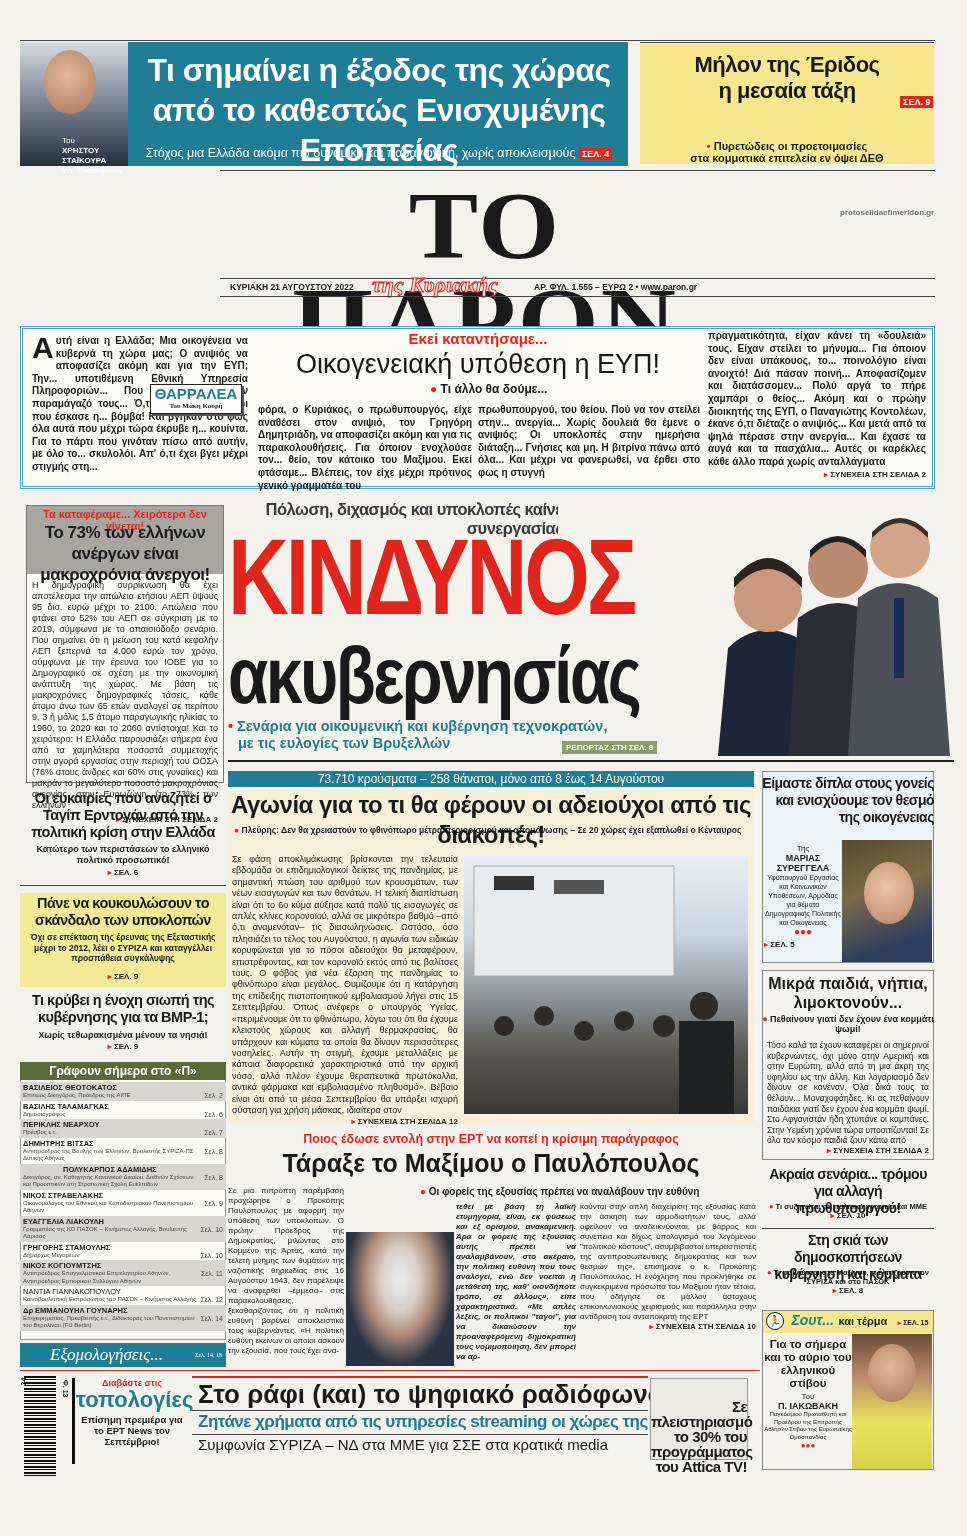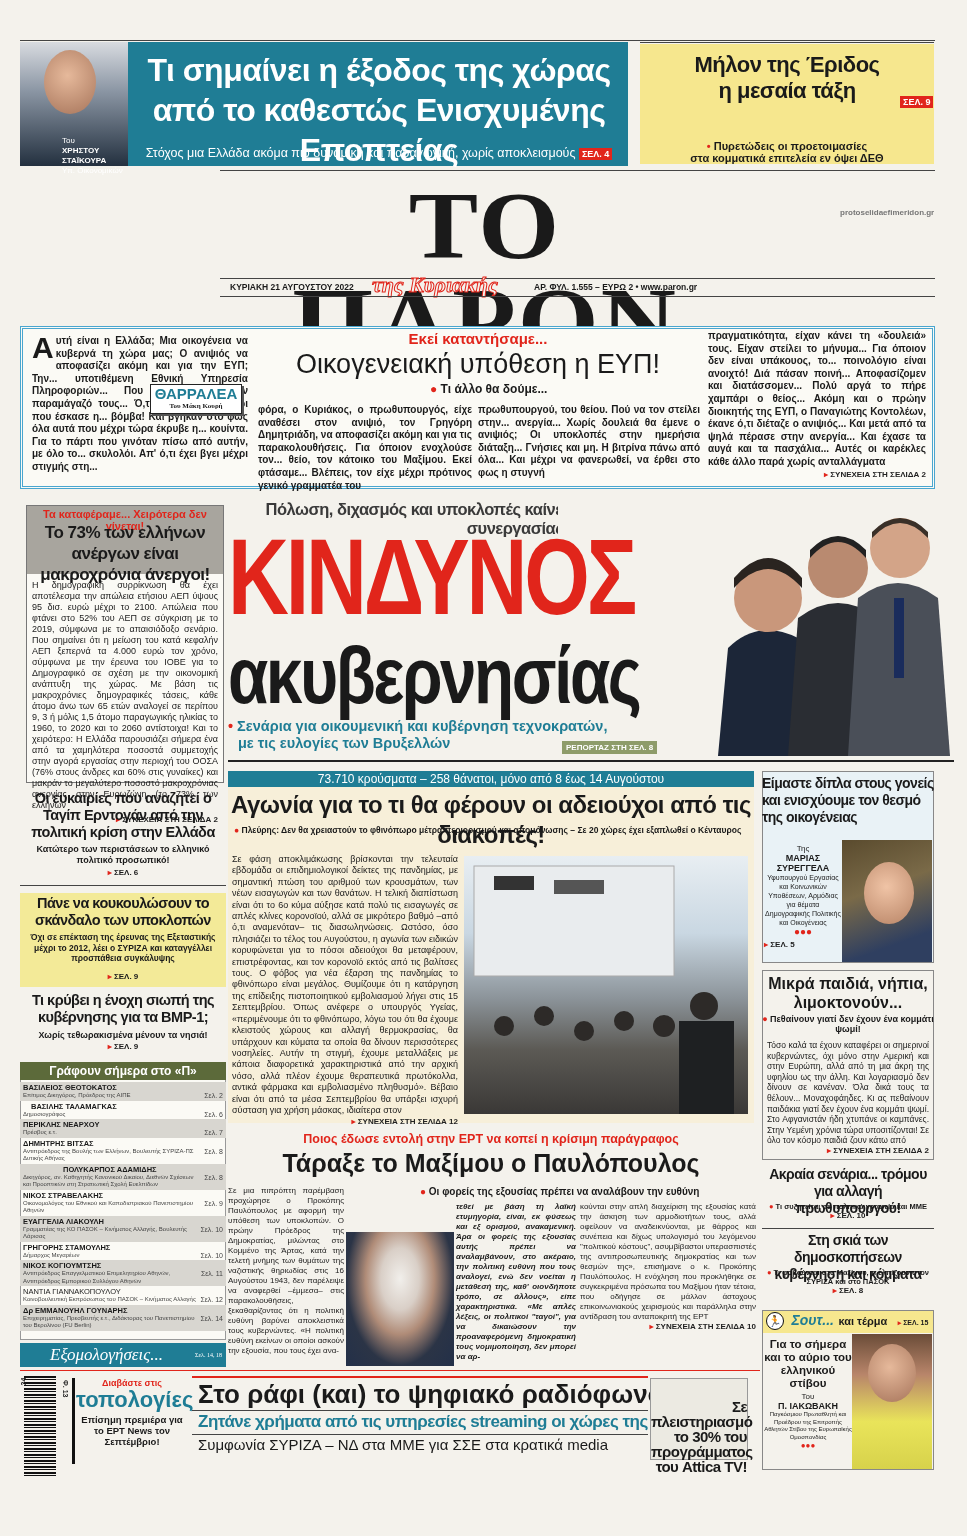--- a/index.html
+++ b/index.html
@@ -54,21 +54,21 @@
 #leaders{left:558px;top:498px;width:396px;height:258px}
 
 #covid-bar{left:228px;top:771px;width:526px;height:16px;background:#1f7d95;color:#fff;font-size:12px;text-align:center;line-height:16px}
 #covid-box{left:228px;top:787px;width:526px;height:336px;background:#f7efd9}
 #covid-title{left:228px;top:790px;width:526px;text-align:center;font-size:24px;line-height:30px}
 #covid-sub{left:234px;top:825px;width:520px;font-size:8.5px;font-weight:bold}
 #covid-body{left:232px;top:854px;width:226px;font-size:9px;line-height:11.4px;text-align:justify}
 #covid-photo{left:464px;top:856px;width:284px;height:258px;background:linear-gradient(180deg,#e8eef2 0%,#c9d7e2 30%,#8c949a 55%,#5c5a55 75%,#3a3836 100%)}
 
 #sygrella-box{left:762px;top:771px;width:172px;height:192px;border:1px solid #888;background:#e9f2f6}
-#syg-title{left:762px;top:775px;width:172px;text-align:left;font-size:14px;line-height:17px}
+#syg-title{left:762px;top:775px;width:172px;text-align:right;font-size:14px;line-height:17px}
 #syg-photo{left:842px;top:840px;width:90px;height:122px;background:linear-gradient(160deg,#5a4b2e,#7a6a48 40%,#2f3f60 80%)}
 #syg-byline{left:764px;top:844px;width:78px;text-align:center;font-size:7px;line-height:9px}
 #mikra-box{left:762px;top:970px;width:172px;height:190px;border:1px solid #888}
 #mikra-title{left:762px;top:974px;width:172px;text-align:center;font-size:16px;line-height:19px}
 #mikra-sub{left:762px;top:1014px;width:172px;text-align:center;font-size:9px;font-weight:bold}
 #mikra-body{left:767px;top:1040px;width:162px;font-size:8.5px;line-height:10.6px;text-align:justify}
 #akraia-title{left:762px;top:1166px;width:172px;text-align:center;font-size:14px;line-height:17px}
 #akraia-sub{left:762px;top:1202px;width:172px;text-align:center;font-size:7.5px;font-weight:bold}
 #skia-title{left:762px;top:1232px;width:172px;text-align:center;font-size:14px;line-height:17px}
 #skia-sub{left:762px;top:1268px;width:172px;text-align:center;font-size:7.5px;font-weight:bold;line-height:9px}
@@ -217,21 +217,21 @@
 <div id="writers-head" class="abs">Γράφουν σήμερα στο «Π»</div>
 <div id="writers-list" class="abs" style="left:20px;top:1082px;width:206px">
     <div class="w-row w-shade" style="padding: 1px 3px;">
       <div class="nm" style="font-size: 7.5px; font-weight: bold; line-height: 9px;">ΒΑΣΙΛΕΙΟΣ ΘΕΟΤΟΚΑΤΟΣ</div>
       <div class="rl" style="font-size:6px;line-height:7.5px;color:#444;display:flex">
         <span class="r" style="flex:1">Επίτιμος Δικηγόρος, Πρόεδρος της ΑΙΠΕ</span>
         <span class="pg" style="font-size:7px;margin-left:3px">Σελ. 2</span>
       </div>
     </div>
     <div class="w-row" style="padding: 1px 3px;">
-      <div class="nm" style="font-size: 7.5px; font-weight: bold; line-height: 9px; margin-left: 8px;">ΒΑΣΙΛΗΣ ΤΑΛΑΜΑΓΚΑΣ</div>
+      <div class="nm" style="font-size: 7.5px; font-weight: bold; line-height: 9px;">ΒΑΣΙΛΗΣ ΤΑΛΑΜΑΓΚΑΣ</div>
       <div class="rl" style="font-size:6px;line-height:7.5px;color:#444;display:flex">
         <span class="r" style="flex:1">Δημοσιογράφος</span>
         <span class="pg" style="font-size:7px;margin-left:3px">Σελ. 6</span>
       </div>
     </div>
     <div class="w-row w-shade" style="padding: 1px 3px;">
       <div class="nm" style="font-size: 7.5px; font-weight: bold; line-height: 9px;">ΠΕΡΙΚΛΗΣ ΝΕΑΡΧΟΥ</div>
       <div class="rl" style="font-size:6px;line-height:7.5px;color:#444;display:flex">
         <span class="r" style="flex:1">Πρέσβυς ε.τ.</span>
         <span class="pg" style="font-size:7px;margin-left:3px">Σελ. 7</span>

